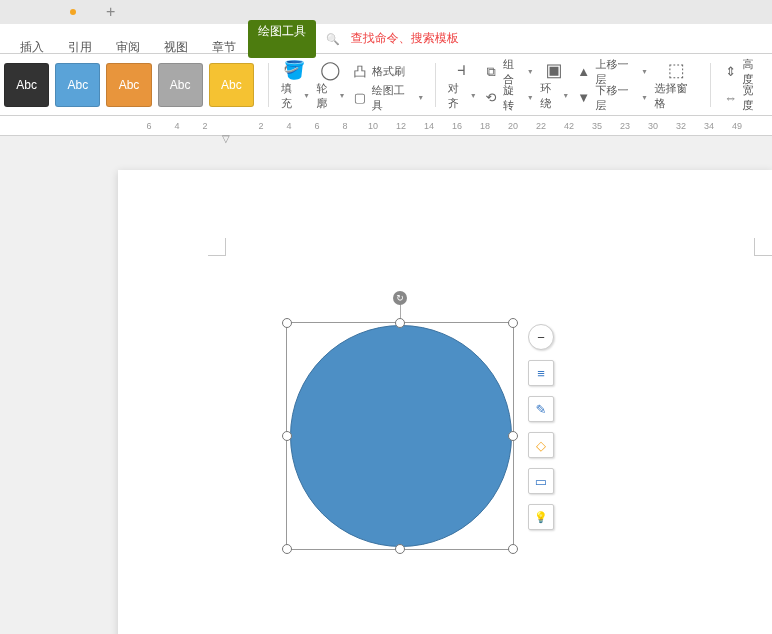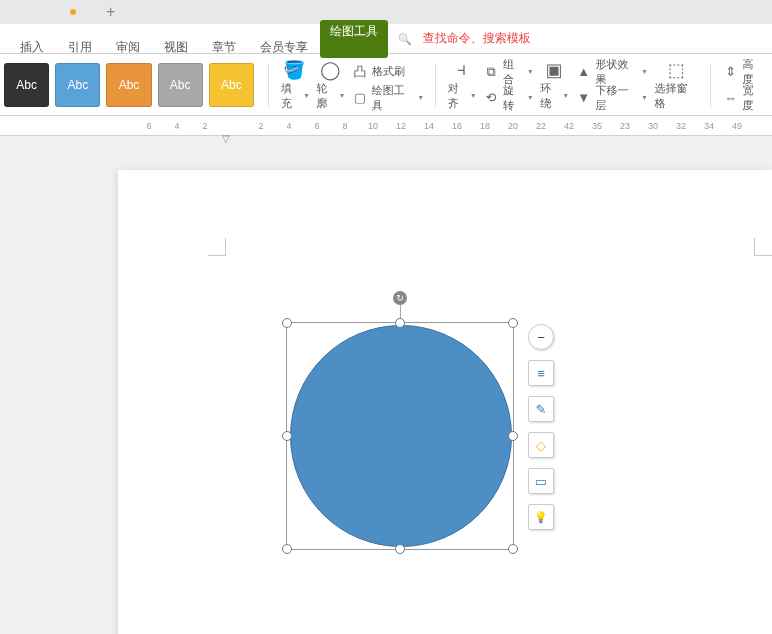--- a/index.html
+++ b/index.html
@@ -237,21 +237,20 @@
   <span class="dot"></span>
   <span class="plus">+</span>
 </div>
 
 <div class="menu-bar">
   <div class="menu-item">插入</div>
   <div class="menu-item">引用</div>
   <div class="menu-item">审阅</div>
   <div class="menu-item">视图</div>
   <div class="menu-item">章节</div>
-  <div class="menu-item">会员专享</div>
   <div class="menu-item active">绘图工具</div>
   <div class="search-box">
     <span class="search-icon"></span>
     <span>查找命令、搜索模板</span>
   </div>
 </div>
 
 <div class="toolbar">
   <div class="style-swatch swatch-dark">
       <span>Abc</span>
@@ -323,21 +322,21 @@
     <span class="ic">▣</span>
     <span class="lbl">
         <span>环绕</span>
         <span class="arrow">▾</span>
       </span>
   </div>
 
   <div class="tool-row-group">
     <div class="tool-row-btn">
       <span class="ic">▲</span>
-      <span>形状效果</span>
+      <span>上移一层</span>
         <span class="arrow">▾</span>
     </div>
     <div class="tool-row-btn">
       <span class="ic">▼</span>
       <span>下移一层</span>
         <span class="arrow">▾</span>
     </div>
   </div>
 
   <div class="tool-btn">

